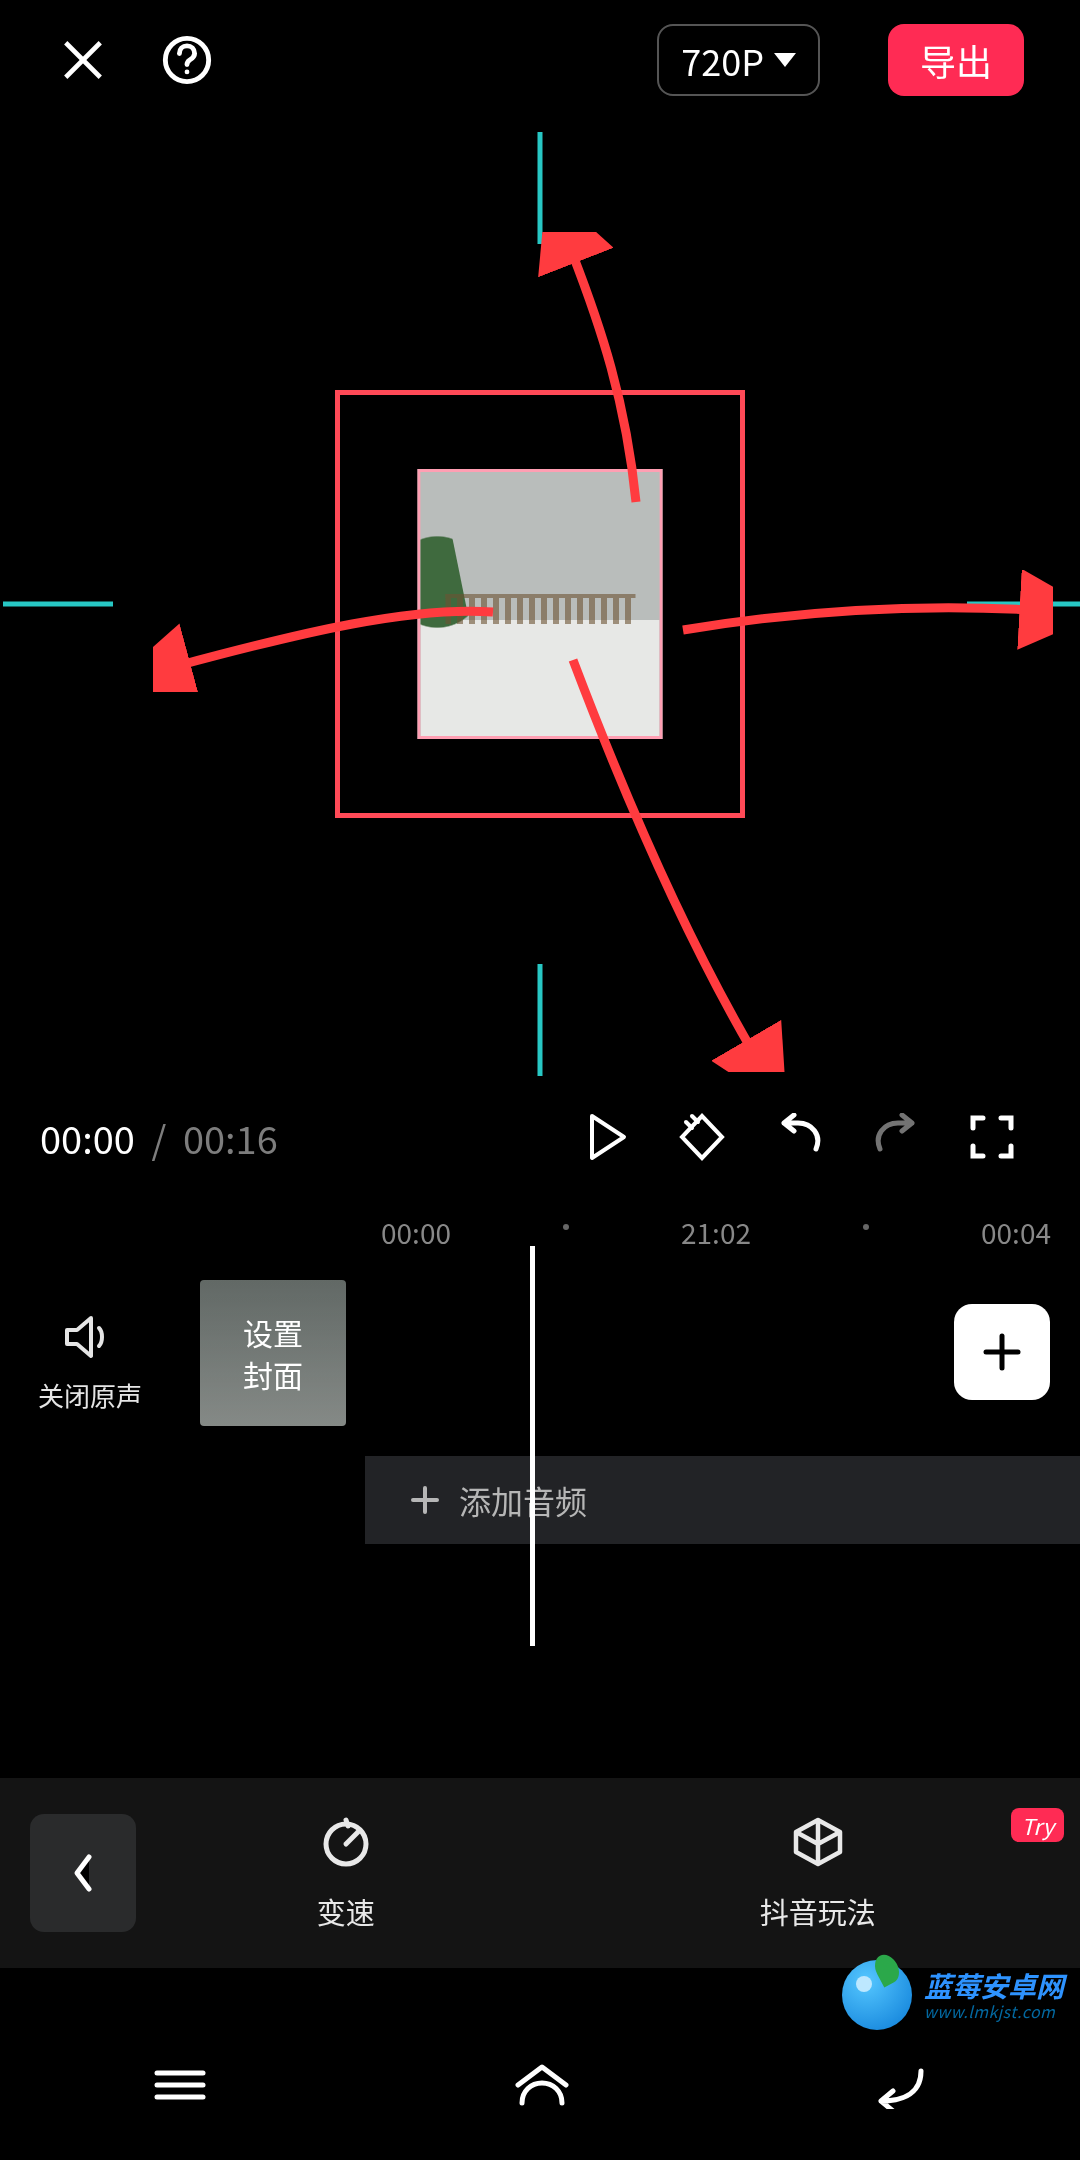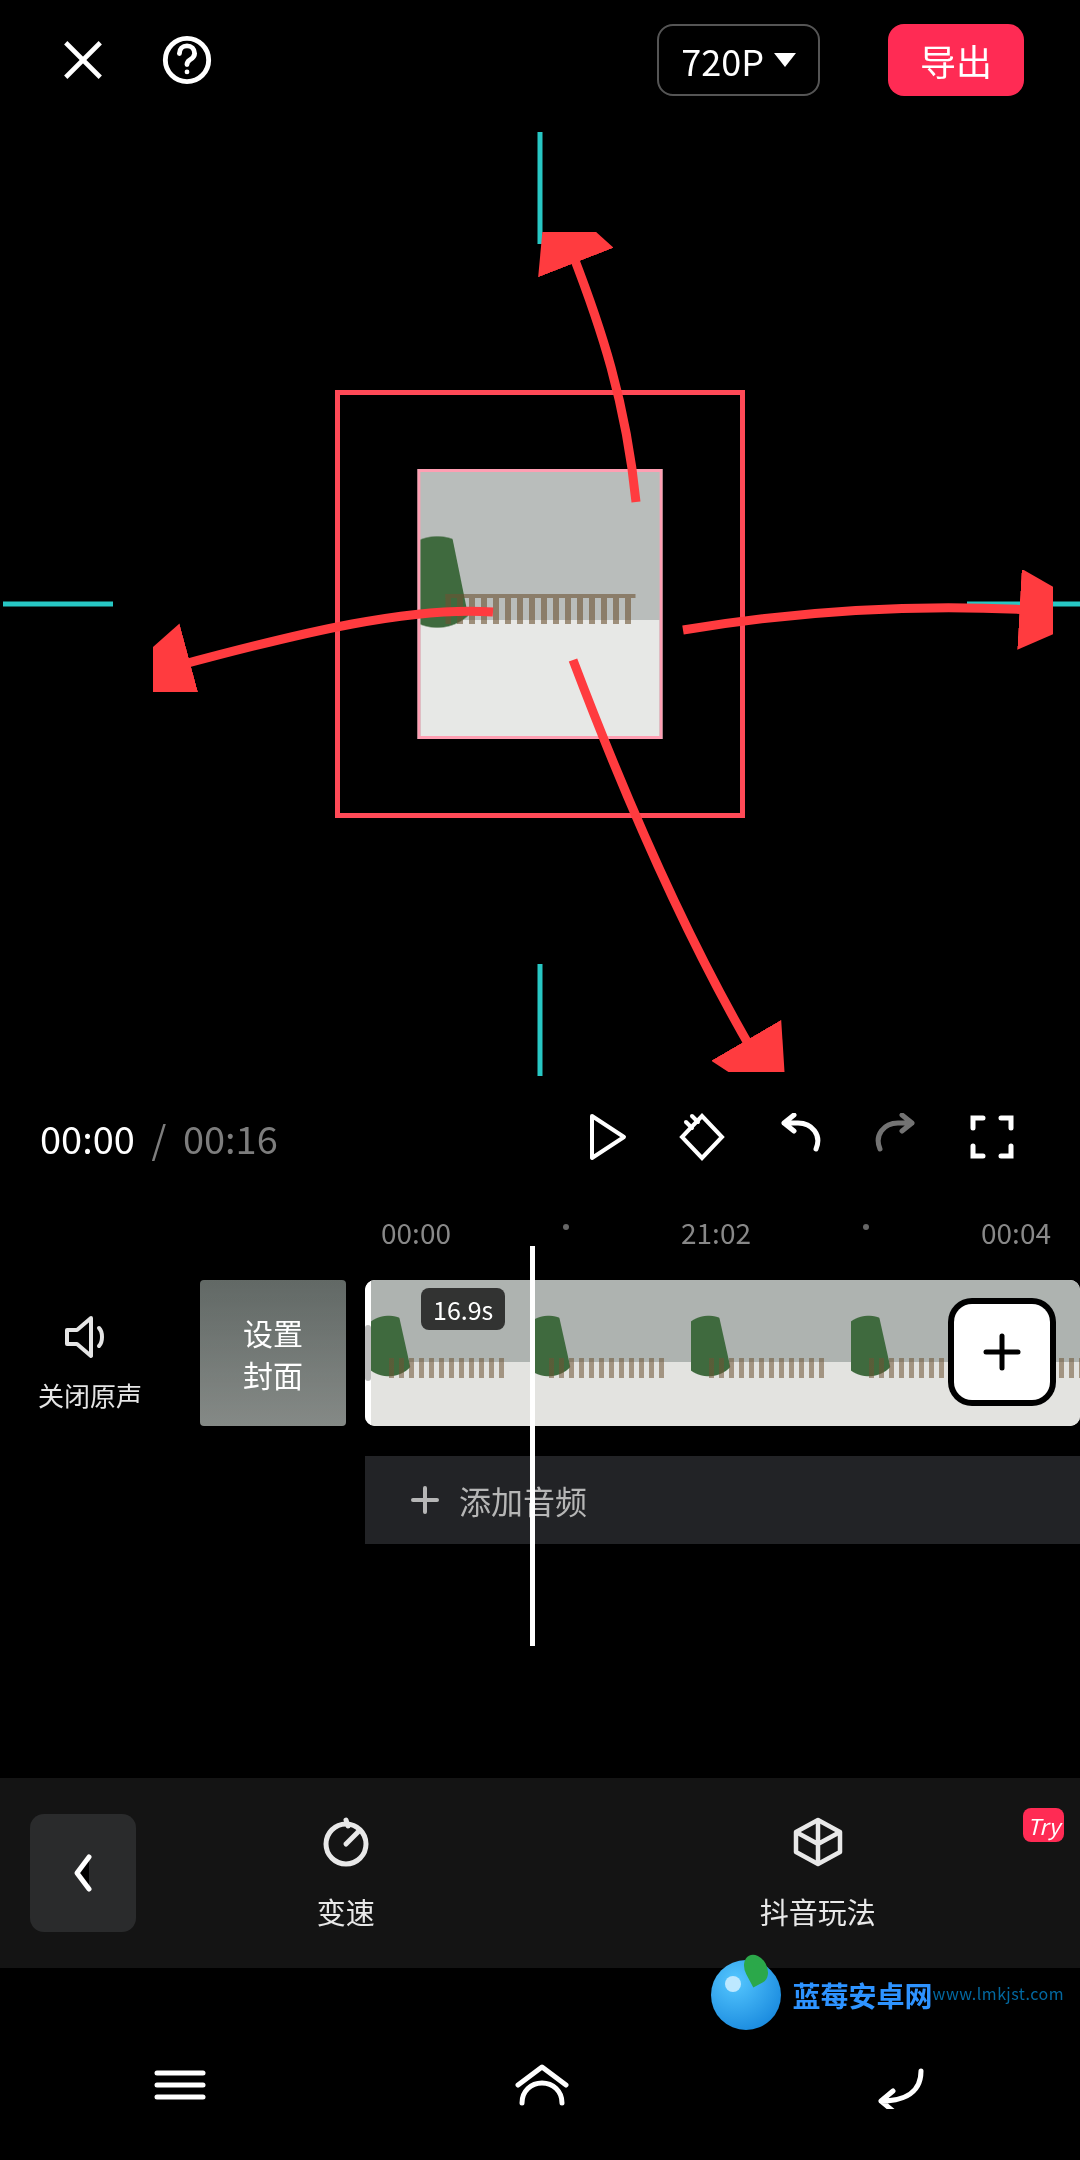--- a/index.html
+++ b/index.html
@@ -65,33 +65,33 @@
   .add-fab svg{stroke:#000;}
   .audio-track{position:absolute;left:365px;top:204px;right:0;height:88px;background:#222326;display:flex;align-items:center;gap:18px;padding-left:44px;font-size:32px;color:#b6b6b6;}
   .audio-track svg{stroke:#b6b6b6;}
 
   
   .bottom-tools{position:absolute;left:0;right:0;bottom:192px;height:190px;background:#141414;display:flex;align-items:center;}
   .back-chip{width:106px;height:118px;background:#2a2b2c;border-radius:14px;margin-left:30px;display:flex;align-items:center;justify-content:center;}
   .back-chip svg{stroke:#fff;}
   .tool{flex:1;display:flex;flex-direction:column;align-items:center;gap:20px;font-size:29px;color:#e8e8e8;position:relative;}
   .tool svg{stroke:#e8e8e8;fill:none;}
-  .try-badge{position:absolute;top:-6px;right:16px;background:#ff2b54;color:#fff;font-size:22px;font-style:italic;padding:1px 4px;border-radius:8px;}
+  .try-badge{position:absolute;top:-6px;right:16px;background:#ff2b54;color:#fff;font-size:22px;font-style:italic;padding:1px 10px;border-radius:8px;}
   .tool.wide{flex:1.25;}
 
   
   .navbar{position:absolute;left:0;right:0;bottom:0;height:150px;display:flex;align-items:center;justify-content:space-around;background:#000;}
   .navbar svg{stroke:#fff;fill:none;}
 
   
   .wm{position:absolute;right:16px;bottom:130px;display:flex;align-items:center;gap:12px;}
   .wm .ball{width:70px;height:70px;border-radius:50%;background:radial-gradient(circle at 35% 30%,#55c7ff,#0b7bd6);position:relative;display:flex;align-items:center;justify-content:center;}
   .wm .ball .leaf{position:absolute;width:22px;height:30px;background:#2ba84a;border-radius:60% 60% 60% 0;transform:rotate(-28deg);top:-6px;left:34px;}
   .wm .ball::after{content:"";position:absolute;left:14px;top:16px;width:16px;height:16px;border-radius:50%;background:#bde8ff;}
-  .wm-text{display:flex;flex-direction:row;align-items:flex-start;line-height:1;}
+  .wm-text{display:flex;flex-direction:column;align-items:flex-start;line-height:1;font-style:italic;}
   .wm-text .t1{font-size:28px;font-weight:700;color:#2e93ff;}
   .wm-text .t2{font-size:16px;color:#0369a1;letter-spacing:.5px;margin-top:4px;}
 </style>
 </head>
 <body>
 
 <div class="topbar">
   <div class="close-ic">
     <svg viewBox="0 0 40 40">
         <line x1="5" y1="5" x2="35" y2="35"></line>
@@ -216,46 +216,20 @@
       <path d="M36 16c4 4 4 14 0 18" stroke-linecap="round"></path>
     </svg>
     <div>关闭原声</div>
   </div>
 
   <div class="cover-btn">
     <span style="white-space:pre-line">设置
 封面</span>
   </div>
 
-  <div class="clip-strip">
-    <div class="handle">
-        <span></span>
-      </div>
-    <div class="dur-badge">16.9s</div>
-    <div class="frame">
-        <div class="tree"></div>
-        <div class="rail"></div>
-      </div>
-    <div class="frame">
-        <div class="tree"></div>
-        <div class="rail"></div>
-      </div>
-    <div class="frame">
-        <div class="tree"></div>
-        <div class="rail"></div>
-      </div>
-    <div class="frame">
-        <div class="tree"></div>
-        <div class="rail"></div>
-      </div>
-    <div class="frame">
-        <div class="tree"></div>
-        <div class="rail"></div>
-      </div>
-  </div>
 
   <div class="add-fab">
     <svg width="44" height="44" viewBox="0 0 44 44" stroke-width="5" stroke-linecap="round">
         <line x1="22" y1="6" x2="22" y2="38"></line>
         <line x1="6" y1="22" x2="38" y2="22"></line>
       </svg>
   </div>
 
   <div class="audio-track">
     <svg width="32" height="32" viewBox="0 0 32 32" stroke-width="4" stroke-linecap="round">

